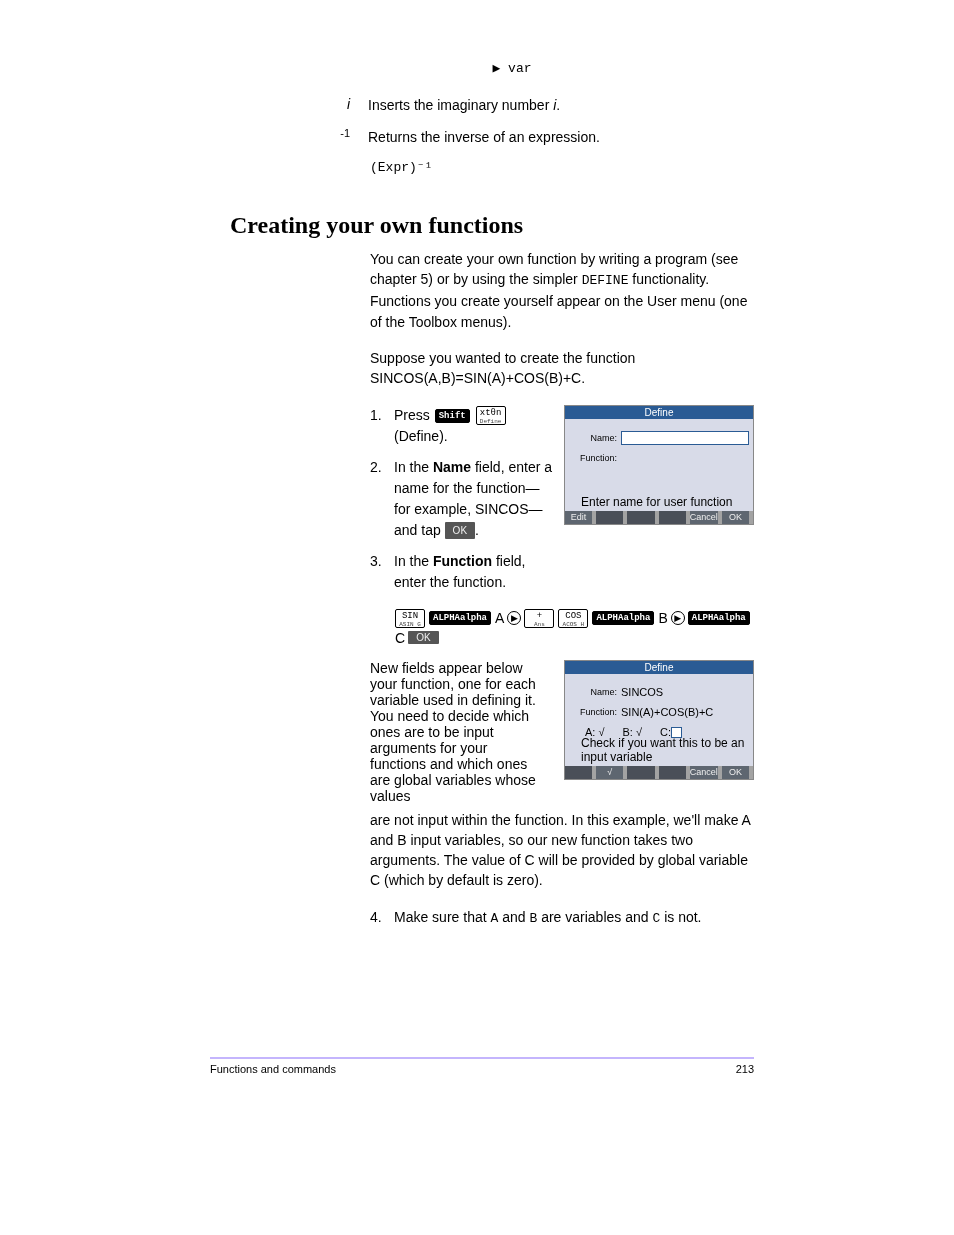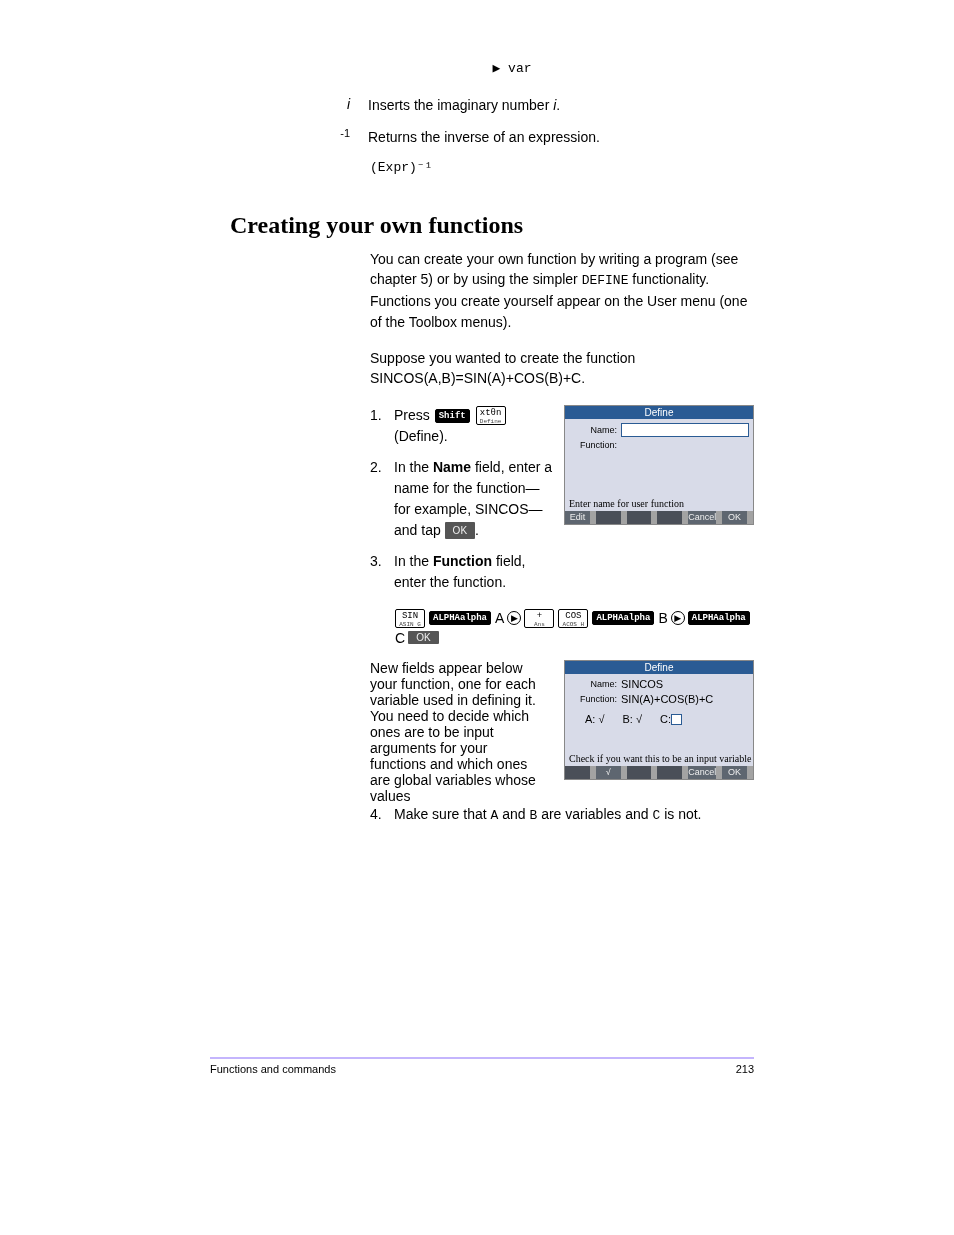--- a/index.html
+++ b/index.html
@@ -153,44 +153,43 @@
     background: #5b9;
     padding: 0 2px;
   }
   .calc-body {
     background: #d8dbe8;
     height: 92px;
     padding: 4px;
     position: relative;
     box-sizing: border-box;
   }
-  .calc-row { display: flex; align-items: center; margin-bottom: 3px; }
+  .calc-row { display: flex; align-items: center; margin-bottom: 3px; margin-top: 8px; }
   .calc-label { width: 48px; text-align: right; padding-right: 4px; }
   .calc-input {
     border: 1px solid #2a5b94;
     background: #fff;
     height: 12px;
     flex: 1;
   }
   .calc-value { flex: 1; font-size: 11px; }
   .calc-hint {
     position: absolute;
     bottom: 2px;
-    left: 4px;
-    font-size: 10px;
-    font-family: Liberation Serif, serif;
+    left: 16px;
+    font-size: 12px;
   }
   .calc-footer {
     display: flex;
     background: #555;
     height: 13px;
   }
   .calc-btn {
     flex: 1;
-    border-right: 6px solid #a3a3a3;
+    border-right: 4px solid #a3a3a3;
     color: #eee;
     font-size: 9px;
     text-align: center;
     line-height: 13px;
     background: #5e6670;
   }
   .calc-btn.empty { background: #4a4f58; }
 
   .step-flex {
     display: flex;
@@ -353,20 +352,21 @@
           <div class="calc-btn empty"></div>
           <div class="calc-btn">√</div>
           <div class="calc-btn empty"></div>
           <div class="calc-btn empty"></div>
           <div class="calc-btn">Cancel</div>
           <div class="calc-btn">OK</div>
         </div>
       </div>
     </div>
 
+    <div class="para" style="margin-top:6px">are not input within the function. In this example, we'll make A and B input variables, so our new function takes two arguments. The value of C will be provided by global variable C (which by default is zero).</div>
 
     <ol class="steps" start="4" style="counter-reset: step 3">
       <li>
         <span>Make sure that </span><span class="mono">A</span><span> and </span><span class="mono">B</span><span> are variables and </span><span class="mono">C</span><span> is not.</span>
       </li>
     </ol>
   </div>
 
   <div class="footer-line">
     <span>Functions and commands</span>

